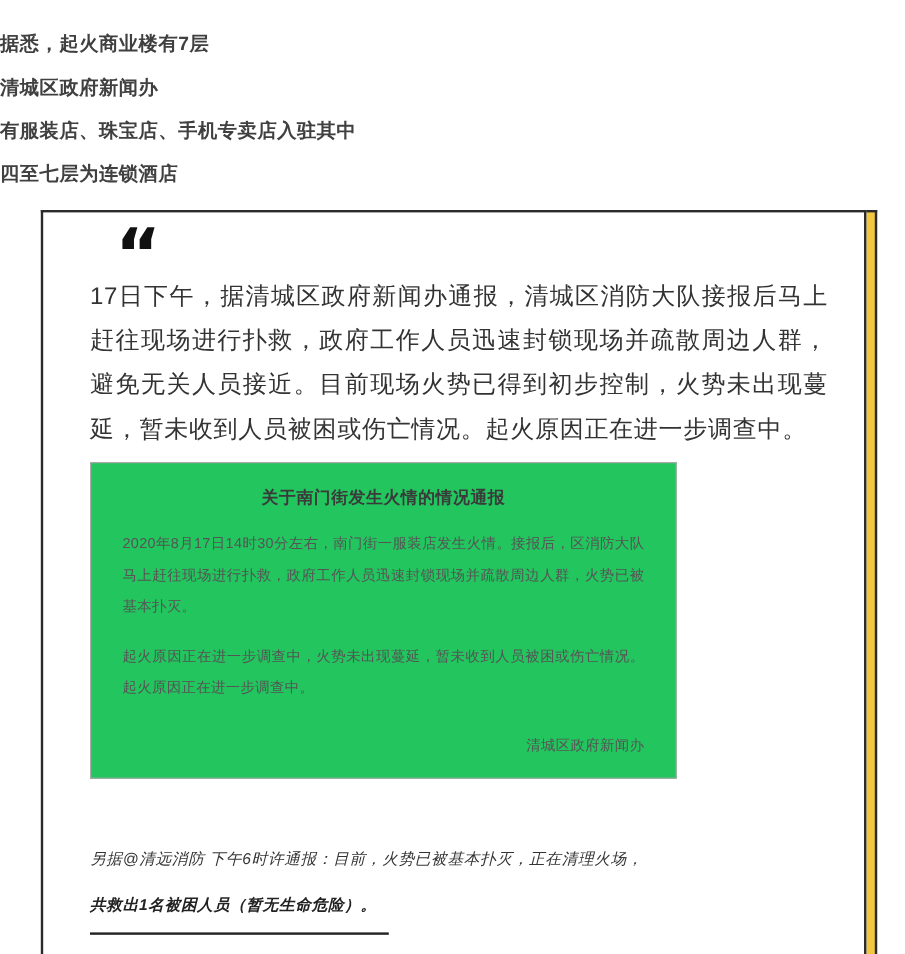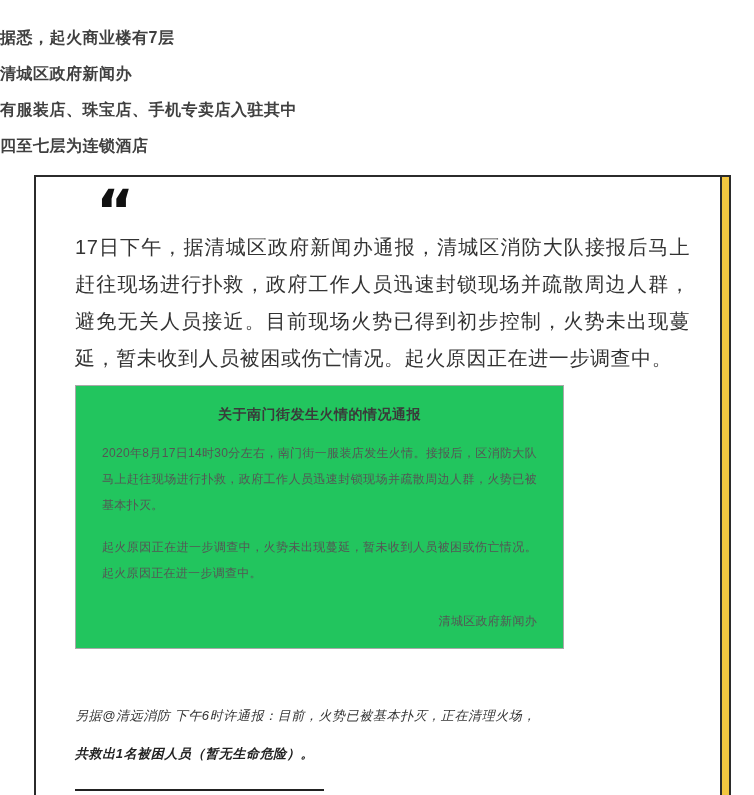--- a/index.html
+++ b/index.html
@@ -62,21 +62,21 @@
     text-align: right; font-size: 12px; line-height: 25px;
     color: #555555; letter-spacing: 0.3px;
   }
 
   
   .followup { margin-top: 48px; font-size: 13px; line-height: 37px; letter-spacing: 0.6px; font-style: italic; }
   .followup .plain { color: #333333; }
   .followup .hl {
     display: block; width: fit-content; margin-top: 1px;
     font-weight: 700; color: #222222;
-    border-bottom: 2px solid #222222; padding-right: 10px; padding-bottom: 17px;
+    border-bottom: 2px solid #222222; padding-right: 10px; padding-bottom: 5px;
   }
 </style>
 </head>
 <body>
 
 <div class="page">
 
   <div class="intro">
     <p>据悉，起火商业楼有7层</p>
     <p>清城区政府新闻办</p>

